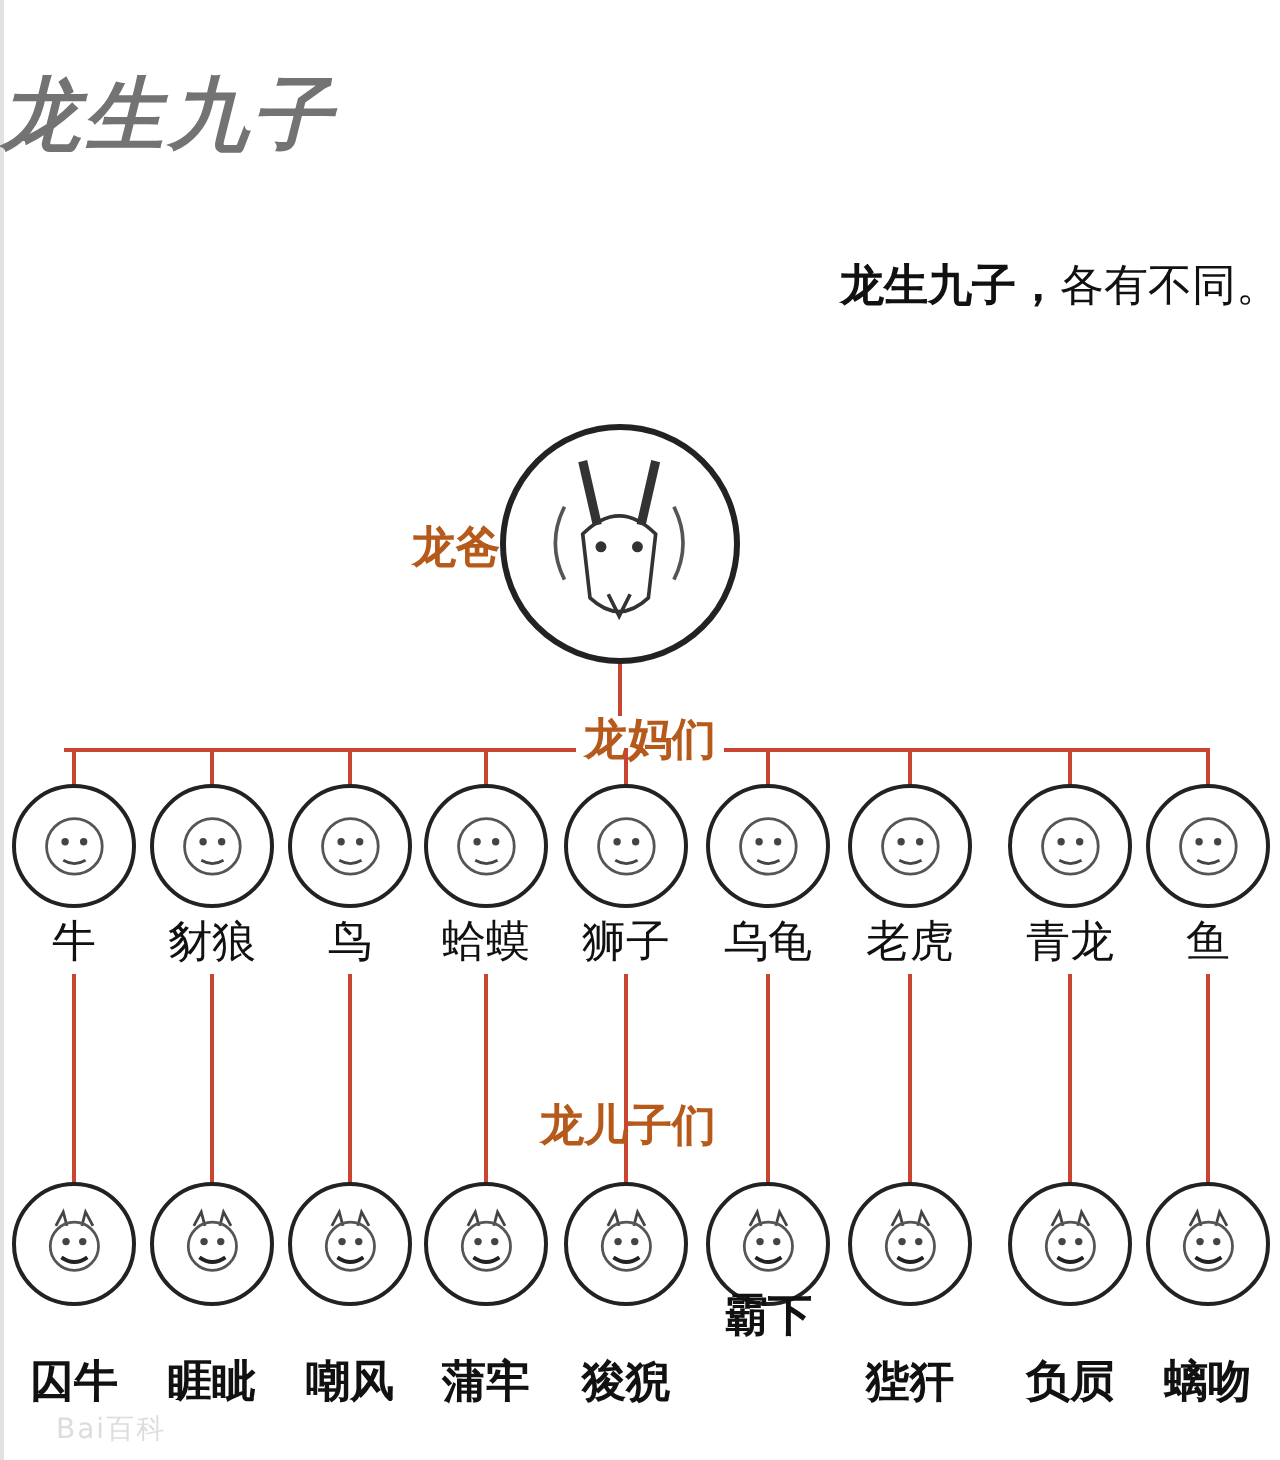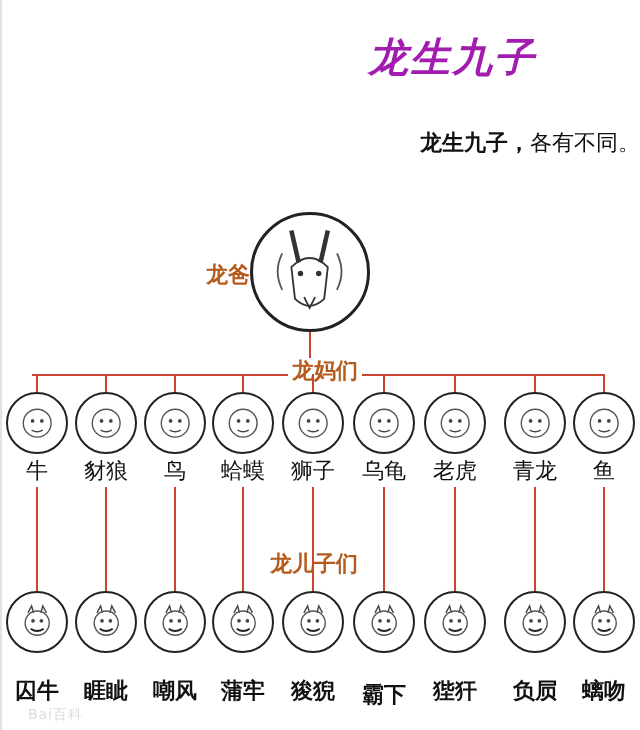--- a/index.html
+++ b/index.html
@@ -1,18 +1,18 @@
 <!DOCTYPE html>
 <html><head>
 <meta charset="utf-8">
 <style>
   html, body { margin: 0; padding: 0; background: #ffffff; }
   body { width: 640px; height: 730px; position: relative; overflow: hidden; font-family: "DejaVu Sans", sans-serif; }
   .left-border { position: absolute; left: 0; top: 0; width: 2px; height: 730px; background: #e2e2e2; }
-  .title { position: absolute; left: 0; width: 536px; top: 30px; text-align: right; font-size: 40px; font-weight: bold; color: #a21caf; letter-spacing: 2px; font-style: italic; }
+  .title { position: absolute; left: 0; width: 536px; top: 30px; text-align: left; font-size: 40px; font-weight: bold; color: #737373; letter-spacing: 2px; font-style: italic; }
   .subtitle { position: absolute; left: 0; width: 640px; top: 128px; text-align: right; font-size: 22px; color: #111; }
   .subtitle b { font-weight: bold; }
   .line { position: absolute; background: #c8452f; }
   .label-orange { position: absolute; font-size: 22px; font-weight: bold; color: #b55a1a; background: #fff; padding: 0 4px; line-height: 26px; }
   .circle { position: absolute; border: 2px solid #222; border-radius: 50%; background: #fff; box-sizing: border-box; display: flex; align-items: center; justify-content: center; overflow: hidden; }
   .circle svg { width: 80%; height: 80%; }
   .name { position: absolute; width: 80px; text-align: center; font-size: 22px; color: #111; }
   .son-name { position: absolute; width: 80px; text-align: center; font-size: 22px; font-weight: bold; color: #111; }
   .watermark { position: absolute; left: 28px; top: 706px; font-size: 14px; color: #ddd; letter-spacing: 1px; }
 </style>
@@ -195,21 +195,21 @@
      <div class="son-name" style="left:273px; top:676px;">狻猊</div>
     <div class="circle" style="left:353px; top:591px; width:62px; height:62px;">
        <svg viewBox="0 0 100 100">
         <path d="M30 30 L38 15 L42 30 M70 30 L62 15 L58 30" stroke="#444" fill="none" stroke-width="3"></path>
         <circle cx="50" cy="52" r="26" fill="none" stroke="#555" stroke-width="3"></circle>
         <circle cx="41" cy="47" r="4" fill="#444"></circle>
         <circle cx="59" cy="47" r="4" fill="#444"></circle>
         <path d="M36 64 Q50 74 64 64" stroke="#222" fill="none" stroke-width="4"></path>
       </svg>
      </div>
-     <div class="son-name" style="left:344px; top:680px;">霸下</div>
+     <div class="son-name" style="left:344px; top:643px;">霸下</div>
     <div class="circle" style="left:424px; top:591px; width:62px; height:62px;">
        <svg viewBox="0 0 100 100">
         <path d="M30 30 L38 15 L42 30 M70 30 L62 15 L58 30" stroke="#444" fill="none" stroke-width="3"></path>
         <circle cx="50" cy="52" r="26" fill="none" stroke="#555" stroke-width="3"></circle>
         <circle cx="41" cy="47" r="4" fill="#444"></circle>
         <circle cx="59" cy="47" r="4" fill="#444"></circle>
         <path d="M36 64 Q50 74 64 64" stroke="#222" fill="none" stroke-width="4"></path>
       </svg>
      </div>
      <div class="son-name" style="left:415px; top:676px;">狴犴</div>

